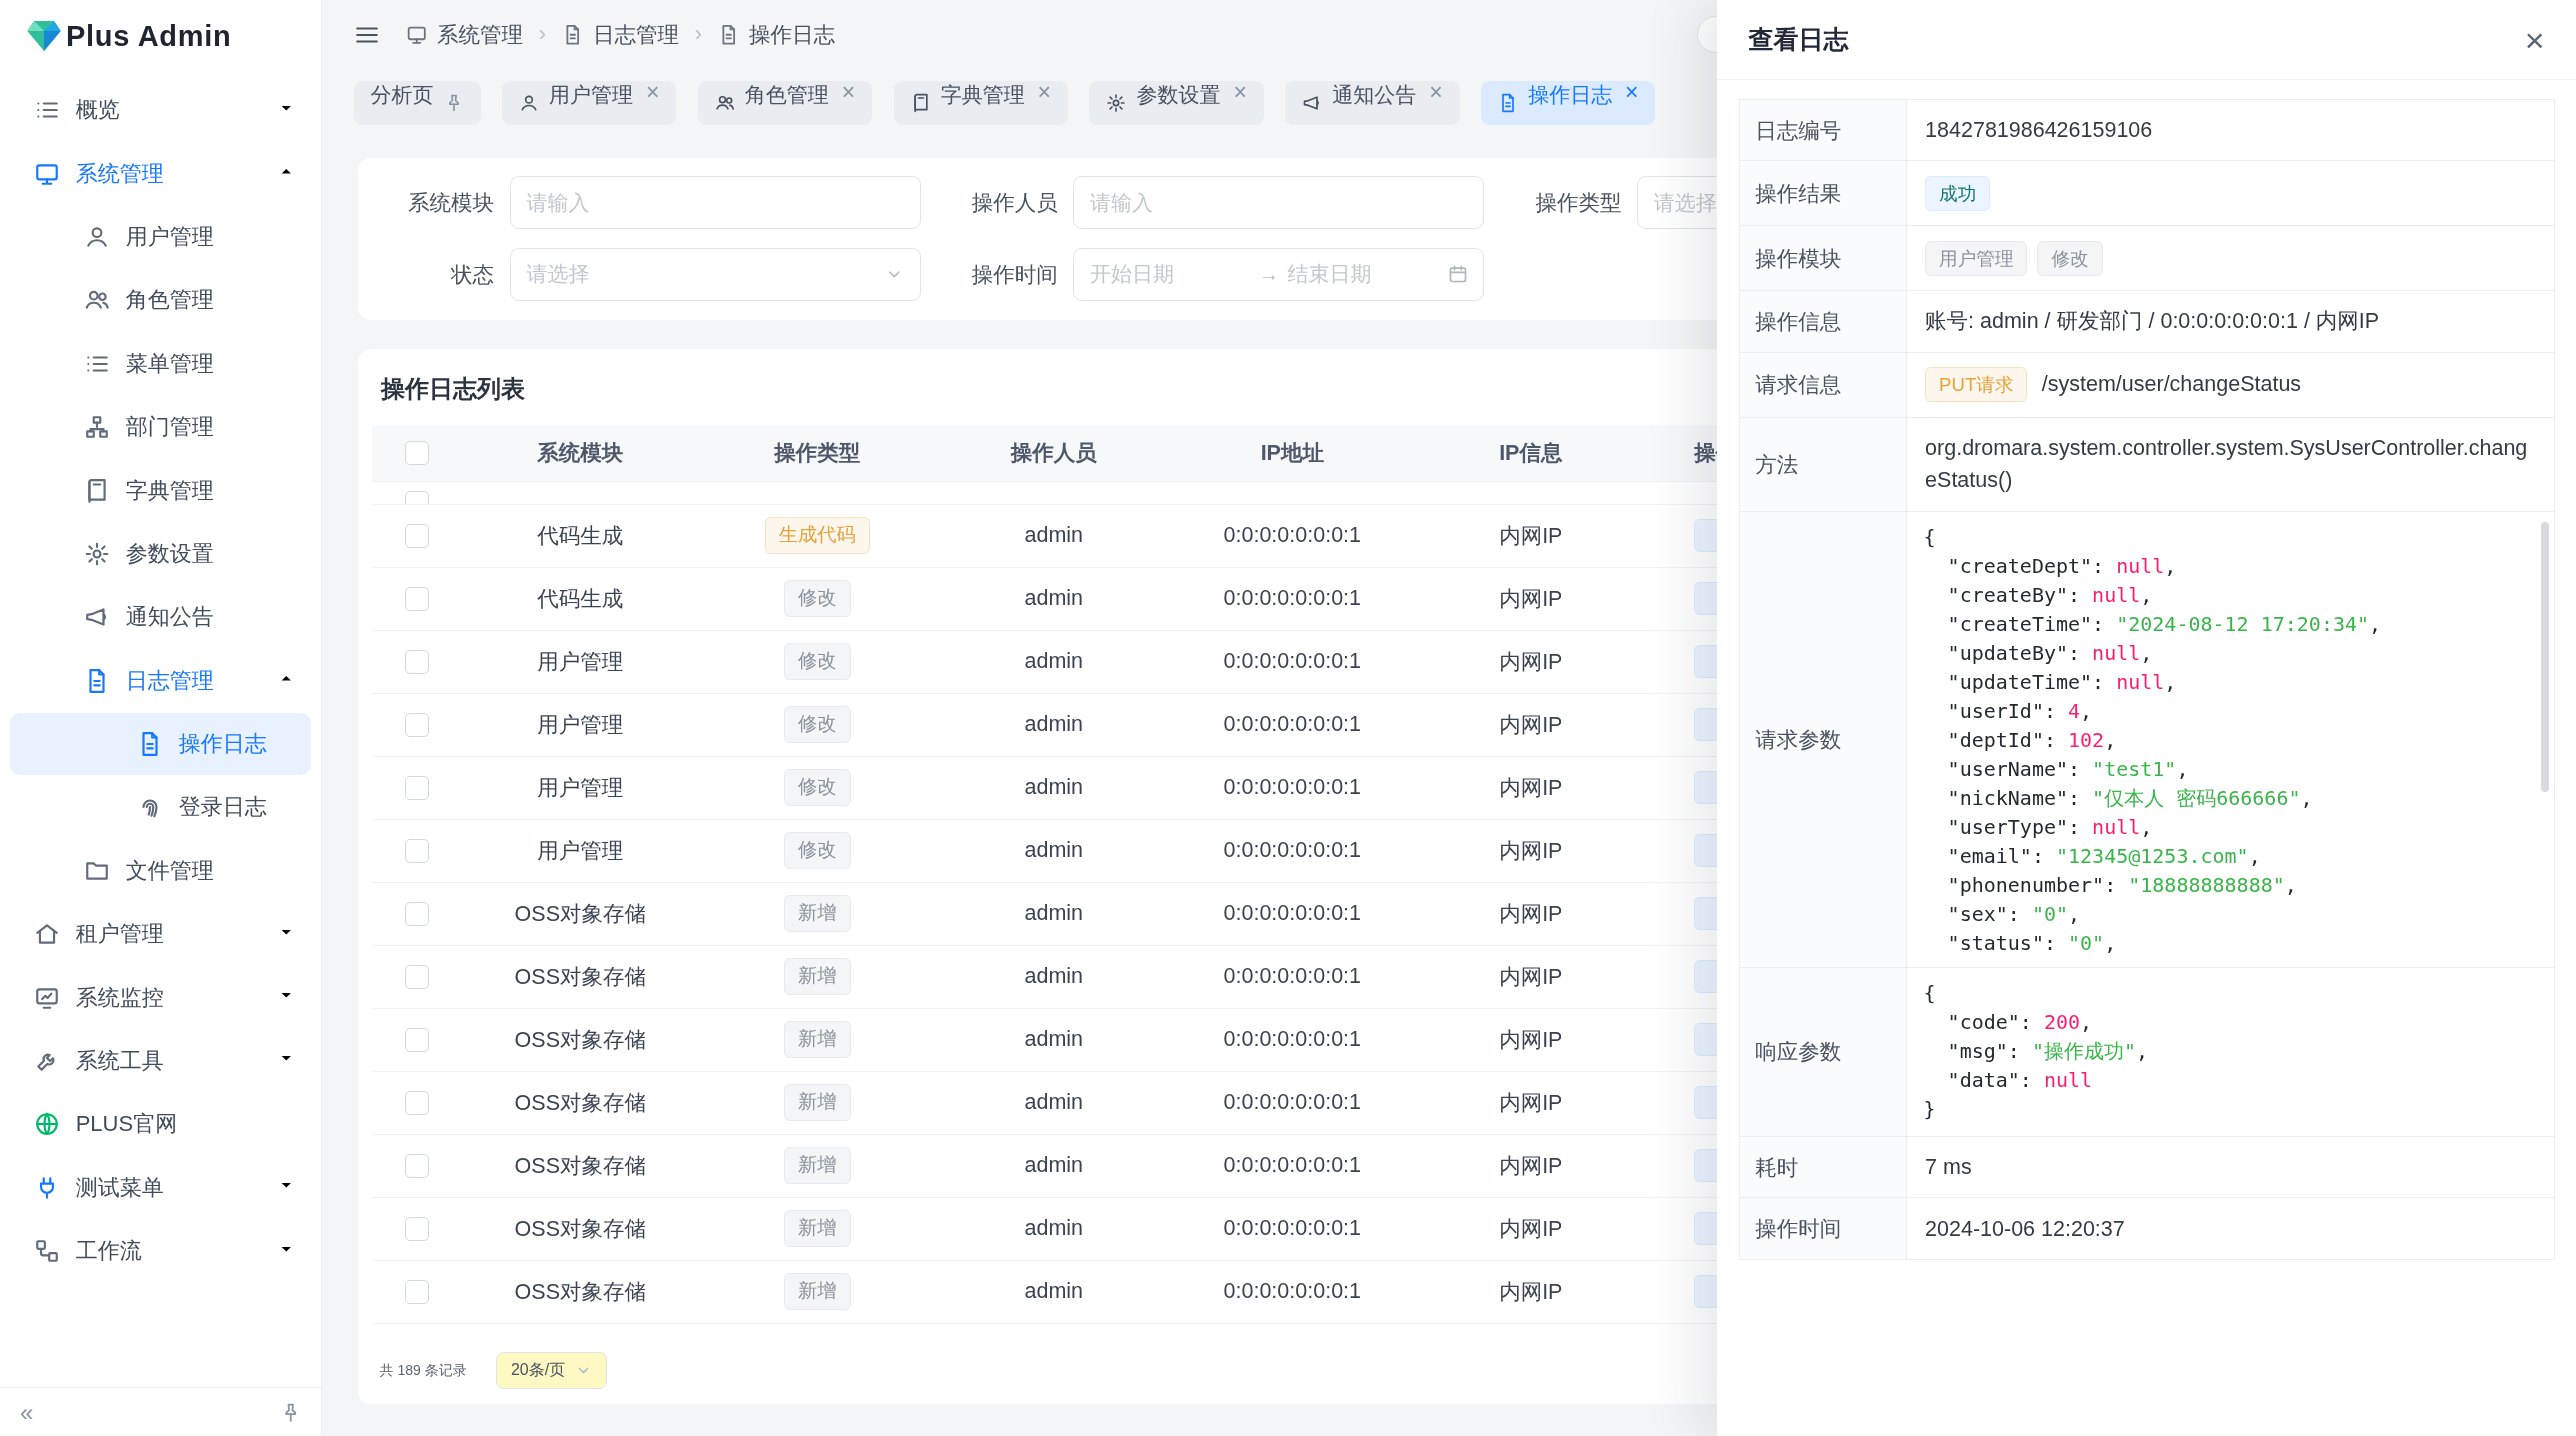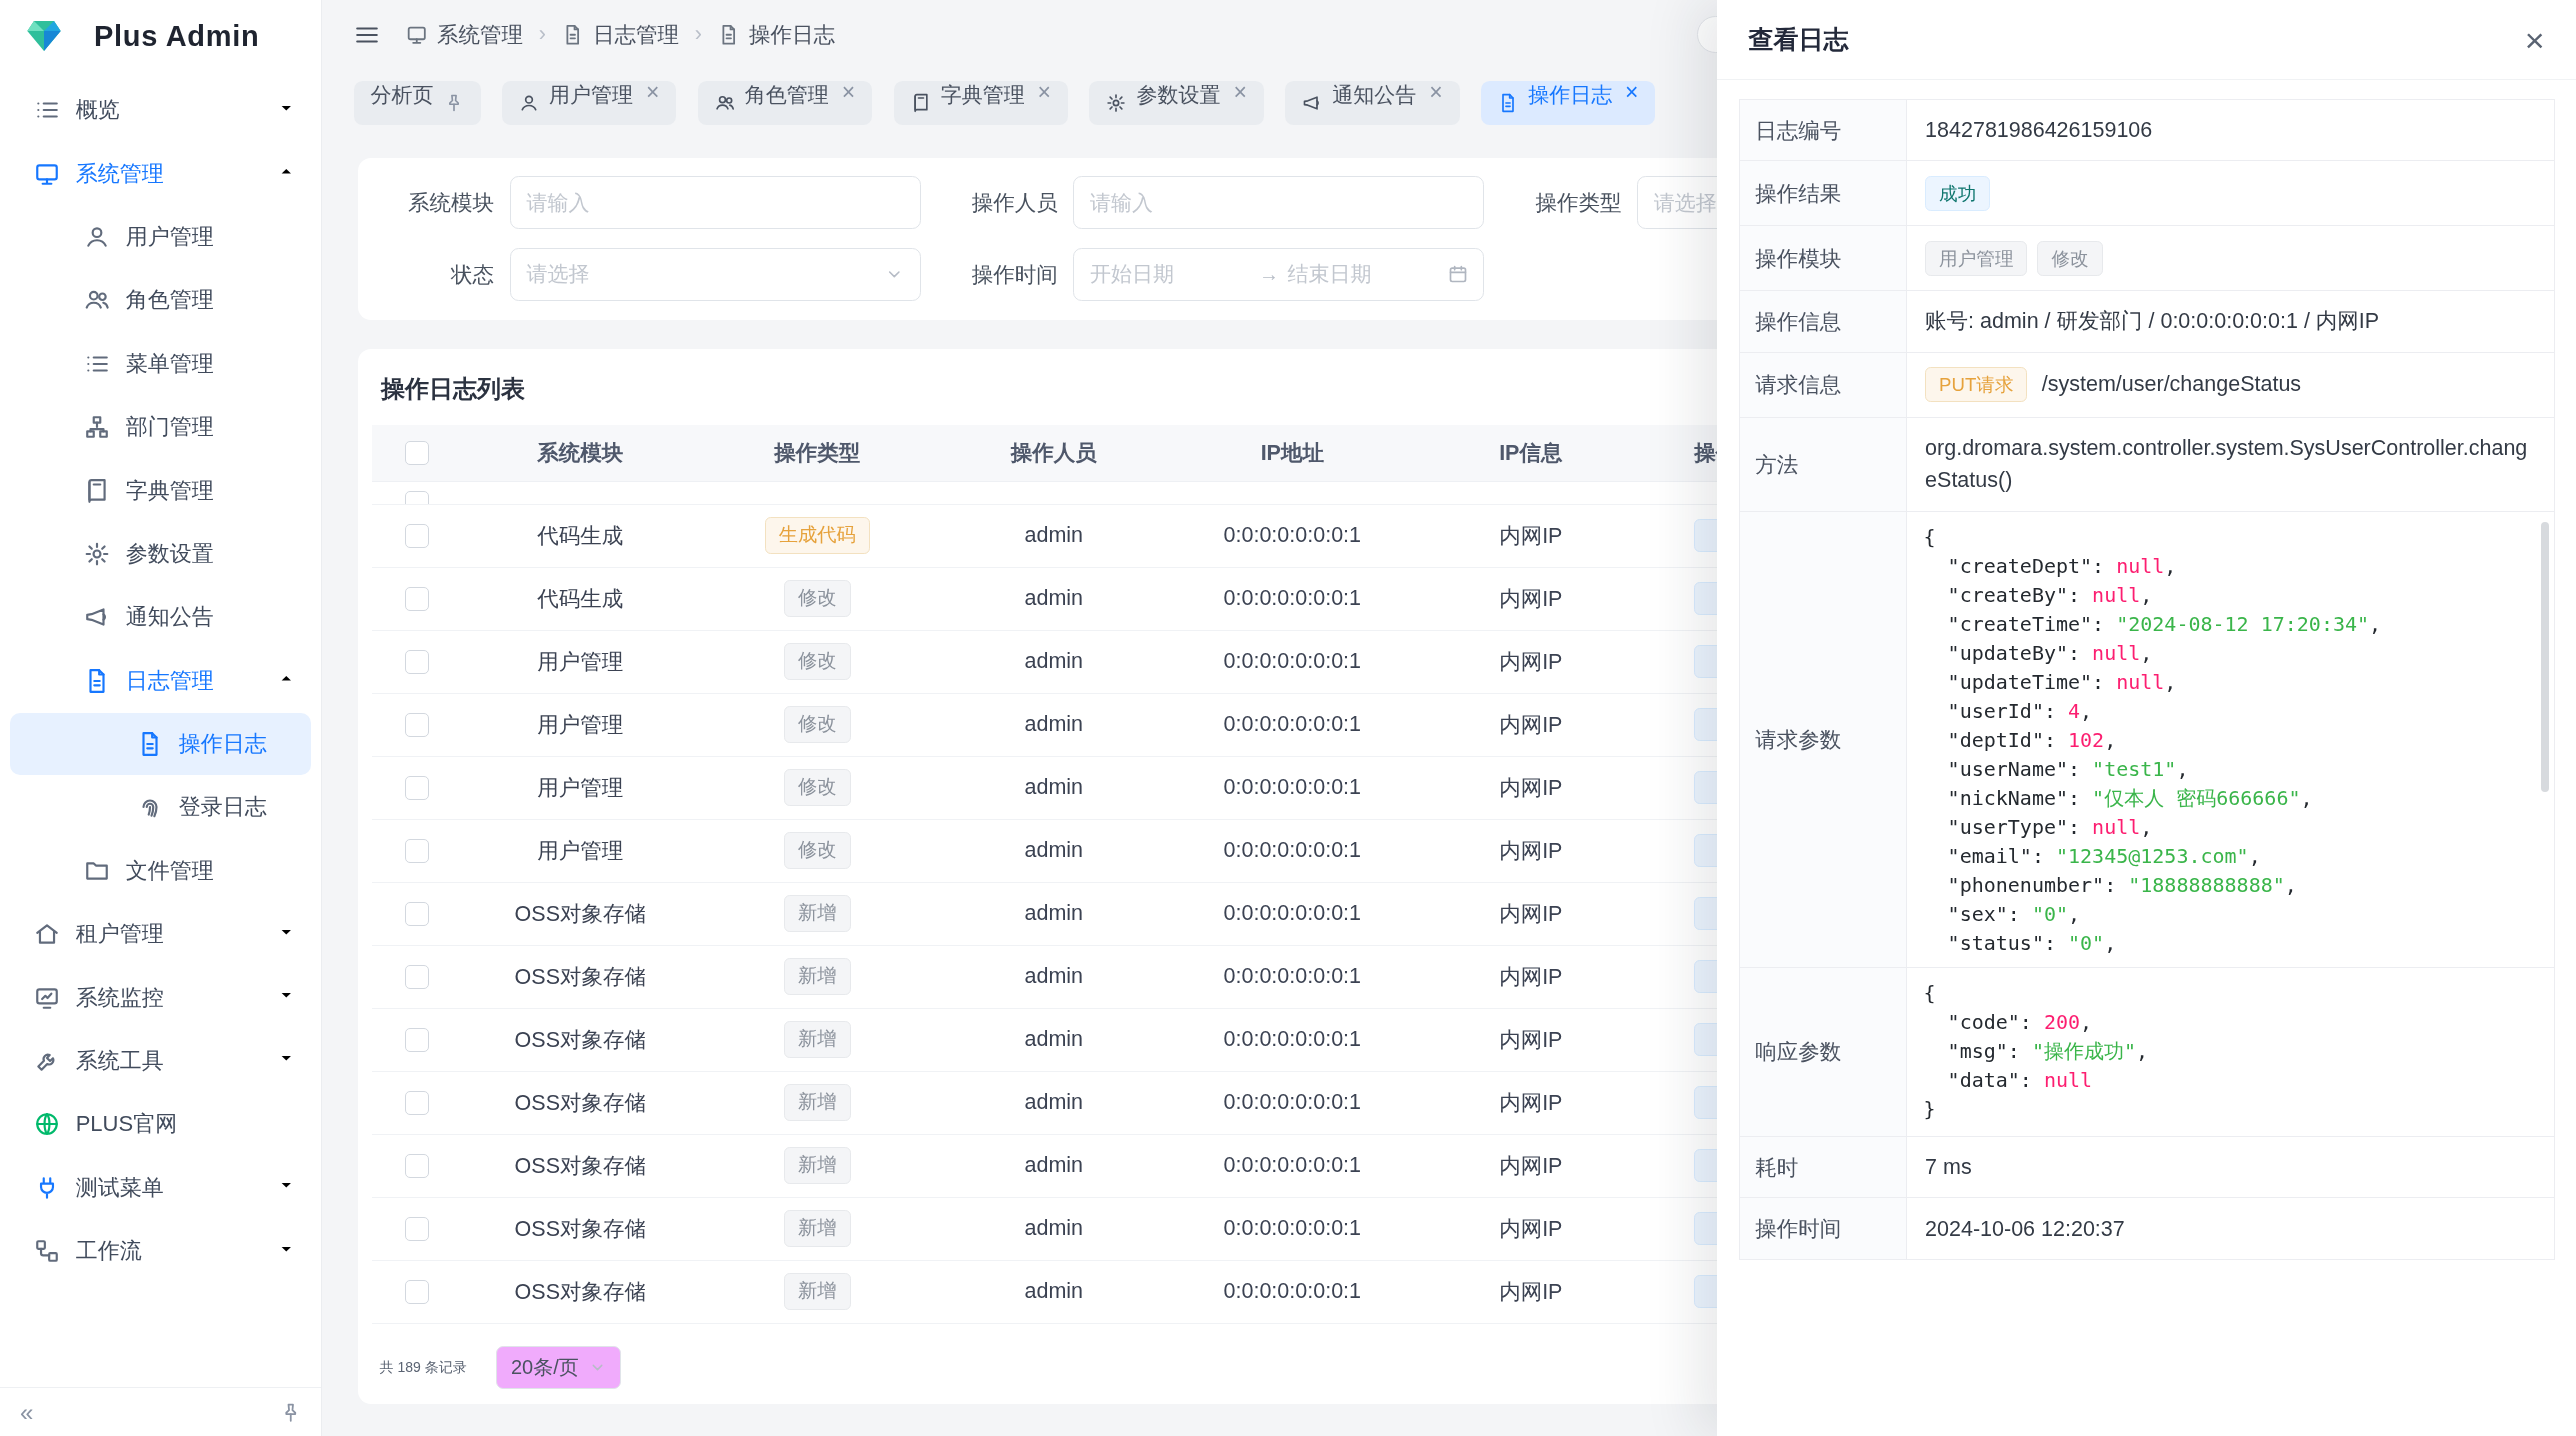--- a/index.html
+++ b/index.html
@@ -9,21 +9,21 @@
     font-family:"Liberation Sans","DejaVu Sans",sans-serif;
     background:#f4f5f7; color:#3b4252; overflow:hidden; position:relative;
     --primary:#1677ff;
   }
   .icn { display:inline-flex; align-items:center; justify-content:center; }
   .icn svg { stroke:currentColor; fill:none; stroke-width:2; stroke-linecap:round; stroke-linejoin:round; }
 
   
   .sidebar { position:absolute; left:0; top:0; width:322px; height:100%; background:#fff;
              border-right:0.7px solid #ebedf0; display:flex; flex-direction:column; z-index:5; }
-  .logo { height:72px; flex:none; display:flex; align-items:center; padding-left:24px; gap:30px; }
+  .logo { height:72px; flex:none; display:flex; align-items:center; padding-left:24px; gap:2px; }
   .logo .icn svg { width:40px; height:40px; stroke:none; }
   .logo-text { font-size:29px; font-weight:700; color:#1f2430; letter-spacing:0.7px; }
   .menu { flex:1; overflow:hidden; padding:7.2px 10px 0; }
   .menu-item { height:62px; margin-bottom:1.4px; display:flex; align-items:center; border-radius:10px;
                font-size:22px; color:#414b5c; cursor:pointer; }
   .menu-item .icn { margin-right:15.7px; color:#616b7c; }
   .menu-item .icn svg { width:26px; height:26px; }
   .menu-item .chev { margin-left:auto; margin-right:15.7px; color:#98a1b0; }
   .menu-item .chev svg { width:18.6px; height:18.6px; }
   .lvl0 { padding-left:24px; }
@@ -96,21 +96,21 @@
   .clipbox .checkbox { margin-top:8.6px; }
   .tag { display:inline-block; padding:5px 13px; border-radius:5.7px; font-size:19.3px; line-height:1.25;
          border:0.7px solid transparent; }
   .tag-warning { color:#e6a23c; background:#fdf6ec; border-color:#f3e1c0; }
   .tag-info { color:#8b929c; background:#f4f5f7; border-color:#e7e9ec; }
   .tag-primary { color:#0f766e; background:#ecf5ff; border-color:#d9ecff; }
   .partial-pill { min-width:69px; height:33px; }
   .tfoot { position:absolute; left:21.5px; bottom:14.3px; display:flex; align-items:center; gap:29px; }
   .total { font-size:14px; color:#5a6372; }
   .psize { display:flex; align-items:center; gap:10px; border:1.1px solid #e0e4e9; border-radius:7.2px;
-           padding:7.2px 14.3px; font-size:20px; color:#4a5260; background:#f0abfc; cursor:pointer; }
+           padding:7.2px 14.3px; font-size:16px; color:#4a5260; background:#fef9c3; cursor:pointer; }
   .psize .chevd { color:#b6bcc6; }
   .psize .chevd svg { width:17px; height:17px; }
 
   
   .drawer { position:absolute; left:1717px; top:0; width:859px; height:100%; background:#fff;
             box-shadow:-21.5px 0 50px rgba(30,36,50,.10); z-index:20; display:flex; flex-direction:column; }
   .dhead { height:80px; flex:none; display:flex; align-items:center; padding:0 31.5px; border-bottom:0.7px solid #f0f2f4; }
   .dtitle { font-size:25px; font-weight:700; color:#23293a; }
   .dclose { margin-left:auto; font-size:34px; color:#5a6372; cursor:pointer; line-height:1; }
   .dbody { padding:18.6px 21.5px; overflow:hidden; }

